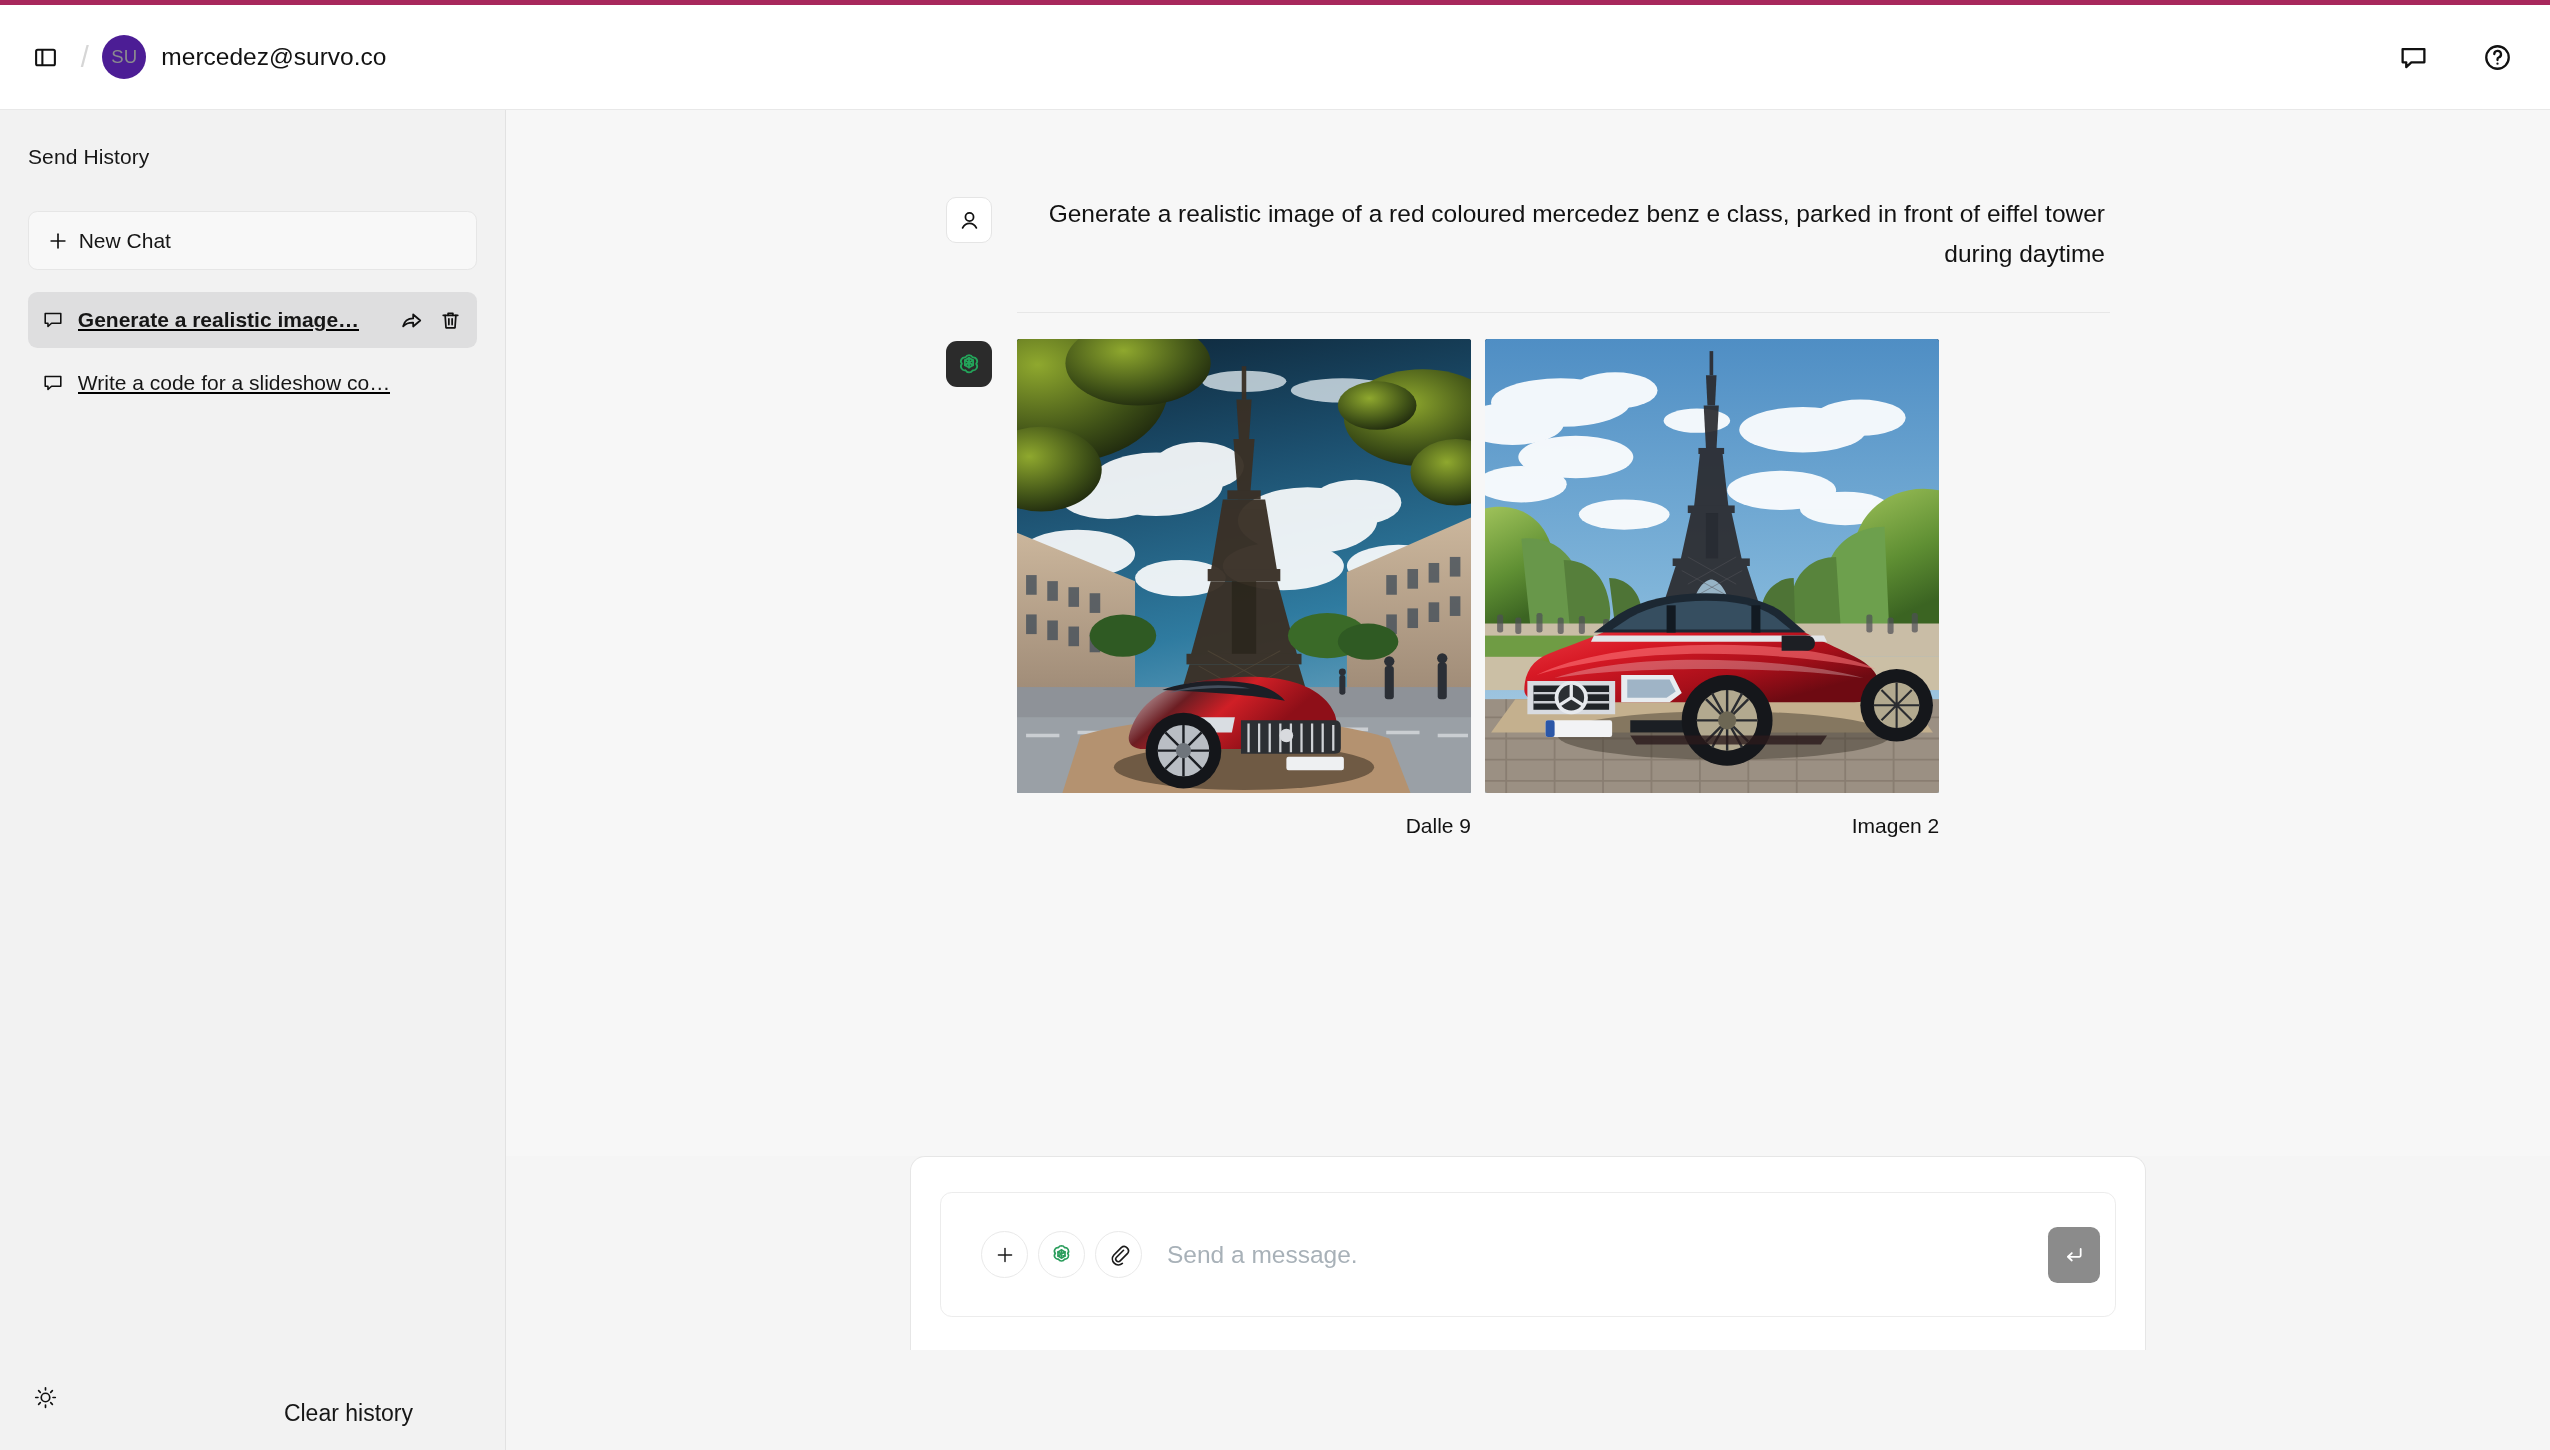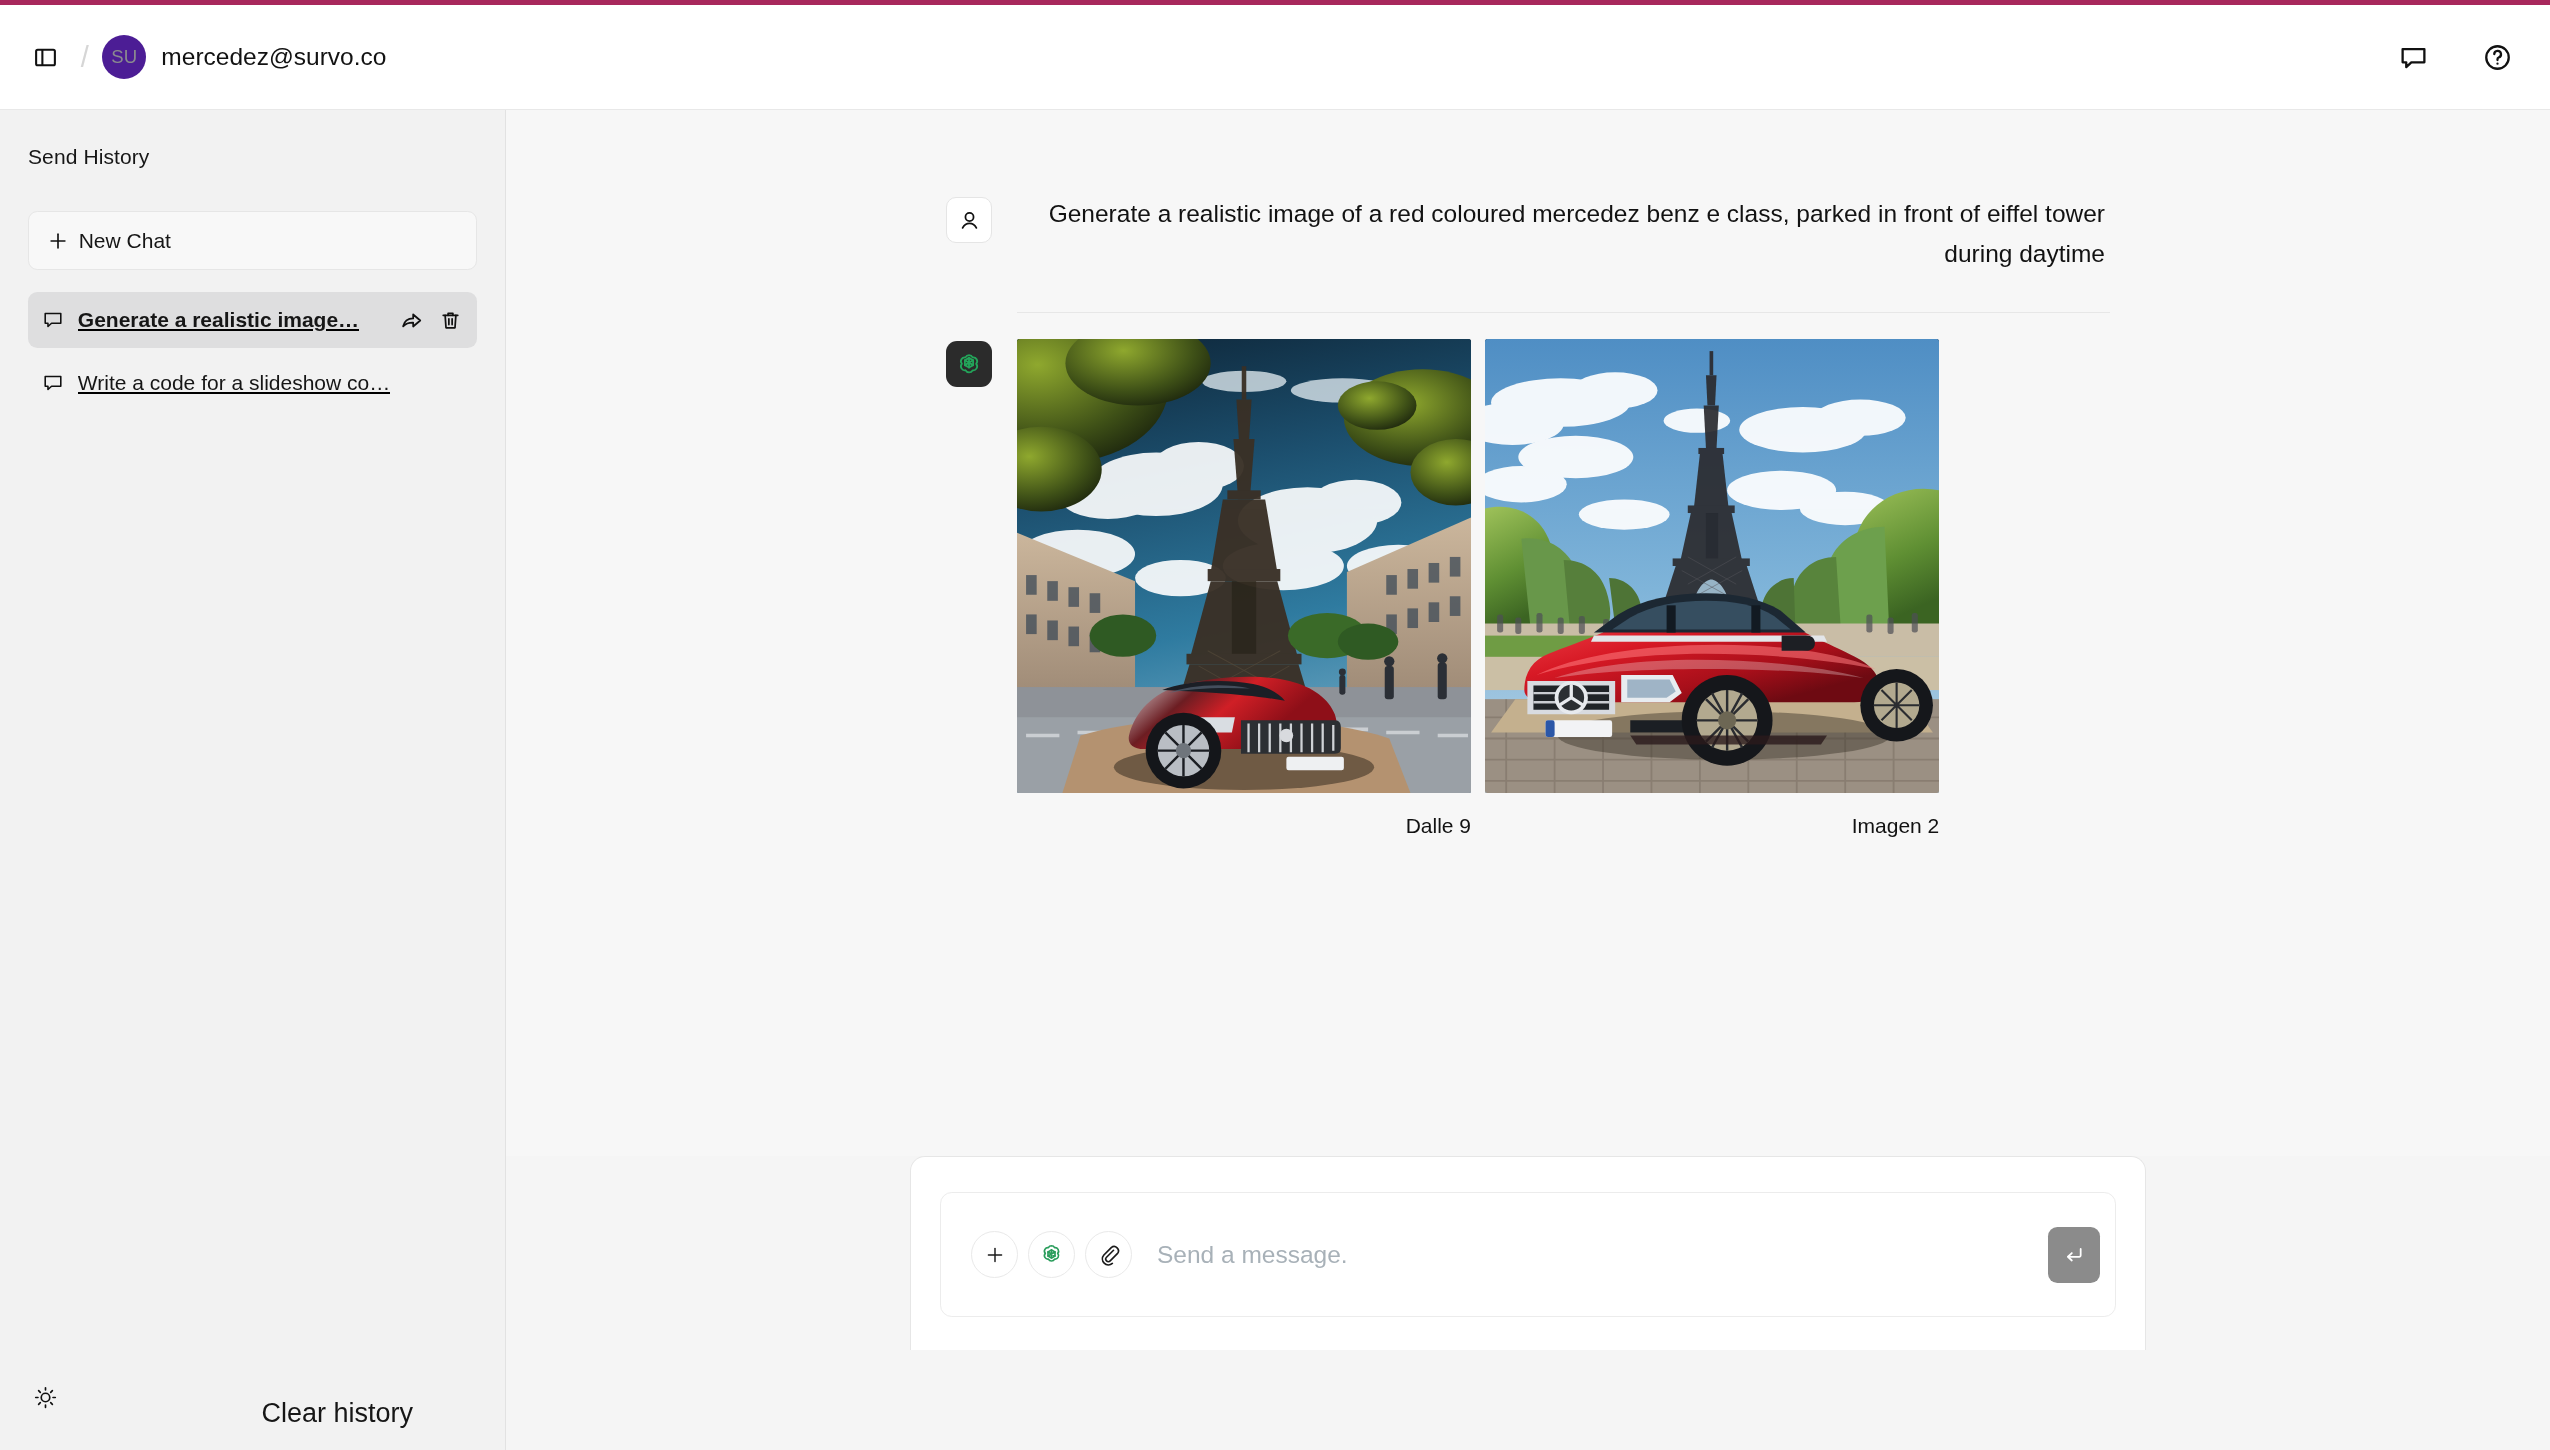--- a/index.html
+++ b/index.html
@@ -157,21 +157,21 @@
   }
   .sidebar-footer {
     margin-top: auto;
     height: 93px;
     display: flex;
     align-items: center;
     padding: 0 28px 15px 22px;
   }
   .clear-history {
     margin-left: auto;
-    font-size: 27px;
+    font-size: 23px;
     color: #161616;
     cursor: pointer;
     padding-right: 64px;
     margin-top: 32px;
   }
 
   
   .main {
     flex: 1 1 auto;
     background: #f7f7f7;
@@ -270,21 +270,21 @@
     border-bottom-right-radius: 0;
     height: 194px;
     padding: 35px 29px 0 29px;
   }
   .composer-inner {
     border: 0.8px solid #ececec;
     border-radius: 11.8px;
     height: 125px;
     display: flex;
     align-items: center;
-    padding: 0 15px 0 30px;
+    padding: 0 15px 0 40px;
     background: #ffffff;
   }
   .composer-tools {
     display: flex;
     align-items: center;
     gap: 10px;
     flex: 0 0 auto;
   }
   .tool-circle {
     width: 47px; height: 47px;

